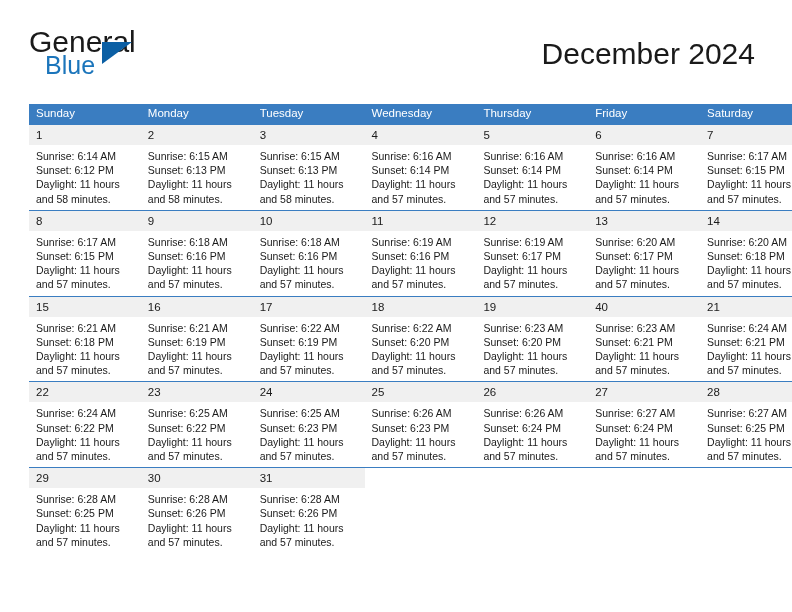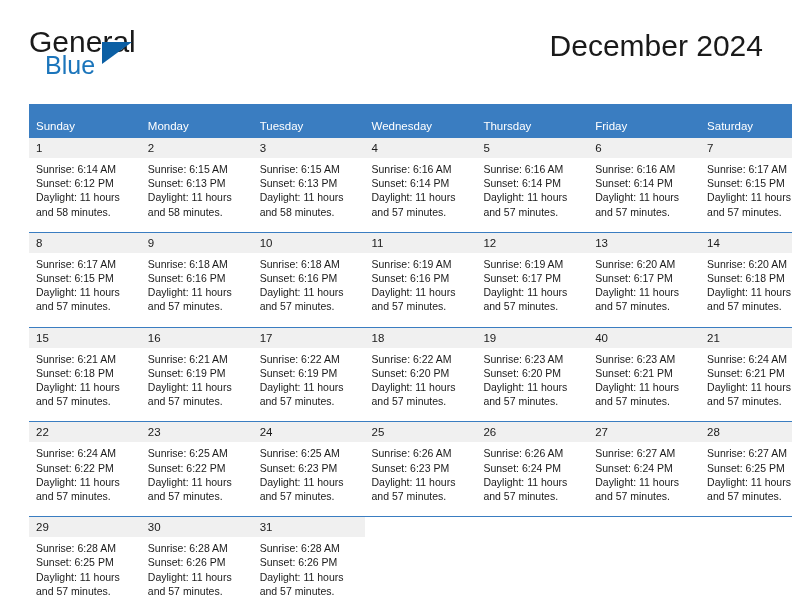--- a/index.html
+++ b/index.html
@@ -70,21 +70,21 @@
     position: absolute;
     right: 0;
     top: 0;
     text-align: right;
   }
   .cal-title {
     font-size: 30px;
     line-height: 36px;
     color: #1a1a1a;
     font-weight: normal;
-    margin: 0;
+    margin: 8px;
     white-space: nowrap;
   }
   .cal-sub {
     font-size: 15px;
     line-height: 20px;
     color: #1a1a1a;
     margin: 4px 0 0 0;
     white-space: nowrap;
   }
 
@@ -99,21 +99,21 @@
     width: 734px;
     border-collapse: collapse;
     table-layout: fixed;
   }
   table.cal th {
     background: #3a7dc1;
     color: #ffffff;
     font-size: 11.5px;
     font-weight: normal;
     text-align: left;
-    padding: 16px 0 5px 7px;
+    padding: 3px 0 5px 7px;
     height: 11px;
     border: none;
     width: 104.85px;
     margin-top: 32px;
   }
   td.day {
     vertical-align: top;
     padding: 0;
     border: none;
     border-top: 1.5px solid #3a7dc1;
@@ -127,21 +127,21 @@
     font-size: 11.5px;
     line-height: 14px;
     padding: 3px 0 3px 7px;
     color: #1a1a1a;
   }
   .daynum.blank {
     background: transparent;
     color: transparent;
   }
   .info {
-    padding: 4px 6px 13px 7px;
+    padding: 4px 6px 4px 7px;
     font-size: 10.5px;
     line-height: 14.2px;
     color: #1a1a1a;
   }
   .info div {
     white-space: nowrap;
   }
   .info .dl {
     white-space: normal;
   }

